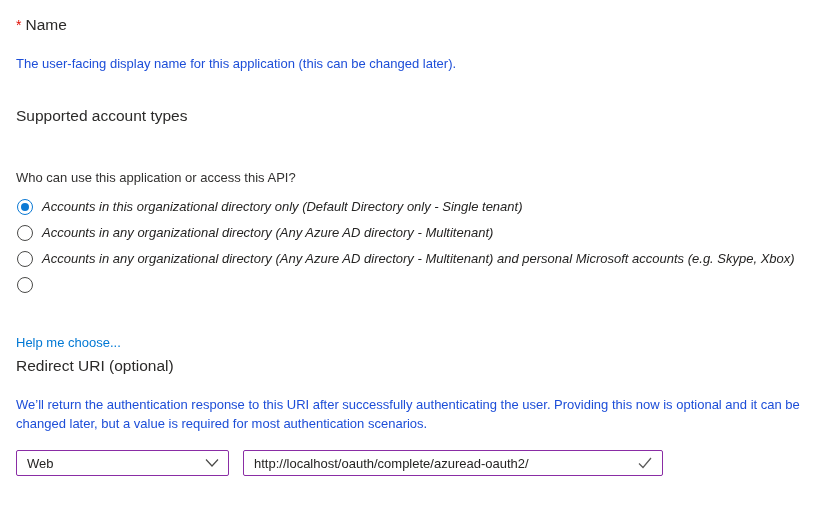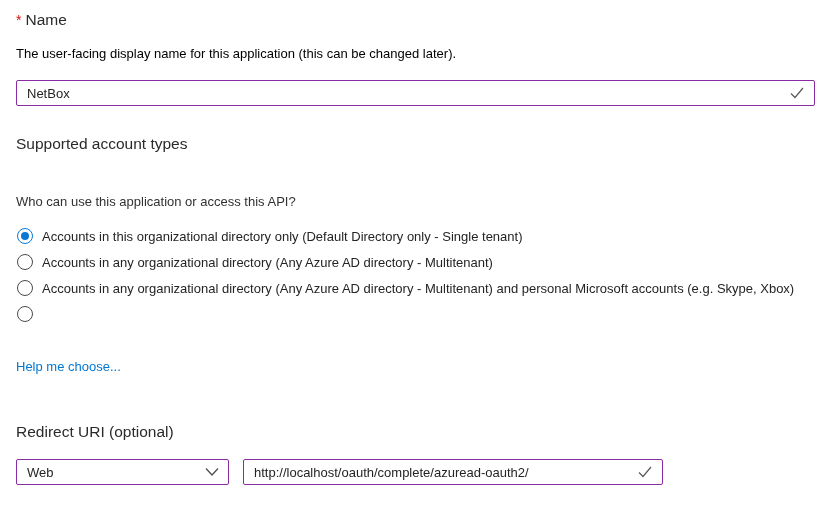--- a/index.html
+++ b/index.html
@@ -15,30 +15,30 @@
     height: 516px;
     box-sizing: border-box;
     padding: 10px 15px 0 16px;
     overflow: hidden;
   }
   .section-title {
     font-size: 15.5px;
     font-weight: 400;
     color: #2b2a29;
     margin: 0;
-    line-height: 20px;
+    line-height: 29px;
   }
   .required {
     color: #e00b00;
     margin-right: 4px;
     font-size: 14px;
   }
   .desc {
     font-size: 13px;
-    color: #000000;
+    color: #1d4ed8;
     margin: 0;
     line-height: 19px;
   }
   .name-desc { margin-top: 14px; }
   .input-wrap {
     position: relative;
     box-sizing: border-box;
     height: 26px;
     border: 1px solid #8a2da5;
     border-radius: 2px;
@@ -74,23 +74,23 @@
     right: 9px;
     top: 50%;
     transform: translateY(-50%);
     pointer-events: none;
   }
   .account-title { margin-top: 28px; }
   .question { margin-top: 38px; font-size: 13px; color: #323130; }
   .radio-group { margin-top: 12px; }
   .radio-row {
     display: flex;
-    align-items: center;
     height: 26px;
     cursor: pointer;
+    font-style: italic;
   }
   .radio {
     flex: 0 0 auto;
     width: 16px;
     height: 16px;
     border-radius: 50%;
     border: 1px solid #4a4a48;
     box-sizing: border-box;
     background: #ffffff;
     position: relative;
@@ -113,21 +113,21 @@
     white-space: nowrap;
   }
   .help-link {
     display: inline-block;
     margin-top: 32px;
     font-size: 13px;
     color: #0078d4;
     text-decoration: none;
     cursor: pointer;
   }
-  .redirect-title { margin-top: 47px; }
+  .redirect-title { }
   .redirect-desc {
     margin-top: 15px;
     width: 800px;
   }
   .redirect-controls {
     margin-top: 17px;
     display: flex;
     gap: 14px;
   }
   .select-wrap {
@@ -146,26 +146,20 @@
 </head>
 <body>
 
 <div class="page">
 
   
   <h2 class="section-title"><span class="required">*</span><span>Name</span></h2>
 
   <p class="desc name-desc">The user-facing display name for this application (this can be changed later).</p>
 
-  <div class="input-wrap name-input-wrap">
-    <input class="text-input" type="text" value="NetBox" style="">
-    <svg class="check-icon" width="16" height="14" viewBox="0 0 16 14">
-      <path d="M2 7.5 L6 11.5 L14 2" fill="none" stroke="#5a5a5a" stroke-width="1.2"></path>
-    </svg>
-  </div>
 
   
   <h2 class="section-title account-title">Supported account types</h2>
 
   <p class="desc question">Who can use this application or access this API?</p>
 
   <div class="radio-group">
     <label class="radio-row">
       <span class="radio selected"></span>
       <span class="radio-label">Accounts in this organizational directory only (Default Directory only - Single tenant)</span>
@@ -181,20 +175,21 @@
     <label class="radio-row">
       <span class="radio"></span>
     </label>
   </div>
 
   <a class="help-link" href="#">Help me choose...</a>
 
   
   <h2 class="section-title redirect-title">Redirect URI (optional)</h2>
 
+  <p class="desc redirect-desc">We’ll return the authentication response to this URI after successfully authenticating the user. Providing this now is optional and it can be changed later, but a value is required for most authentication scenarios.</p>
 
   <div class="redirect-controls">
     <div class="input-wrap select-wrap">
       <span class="select-value">Web</span>
       <svg class="chevron-icon" width="14" height="9" viewBox="0 0 14 9">
         <path d="M1 1 L7 7.5 L13 1" fill="none" stroke="#4a4a48" stroke-width="1.2"></path>
       </svg>
     </div>
     <div class="input-wrap uri-input-wrap">
       <input class="text-input" type="text" value="http://localhost/oauth/complete/azuread-oauth2/" style="">

